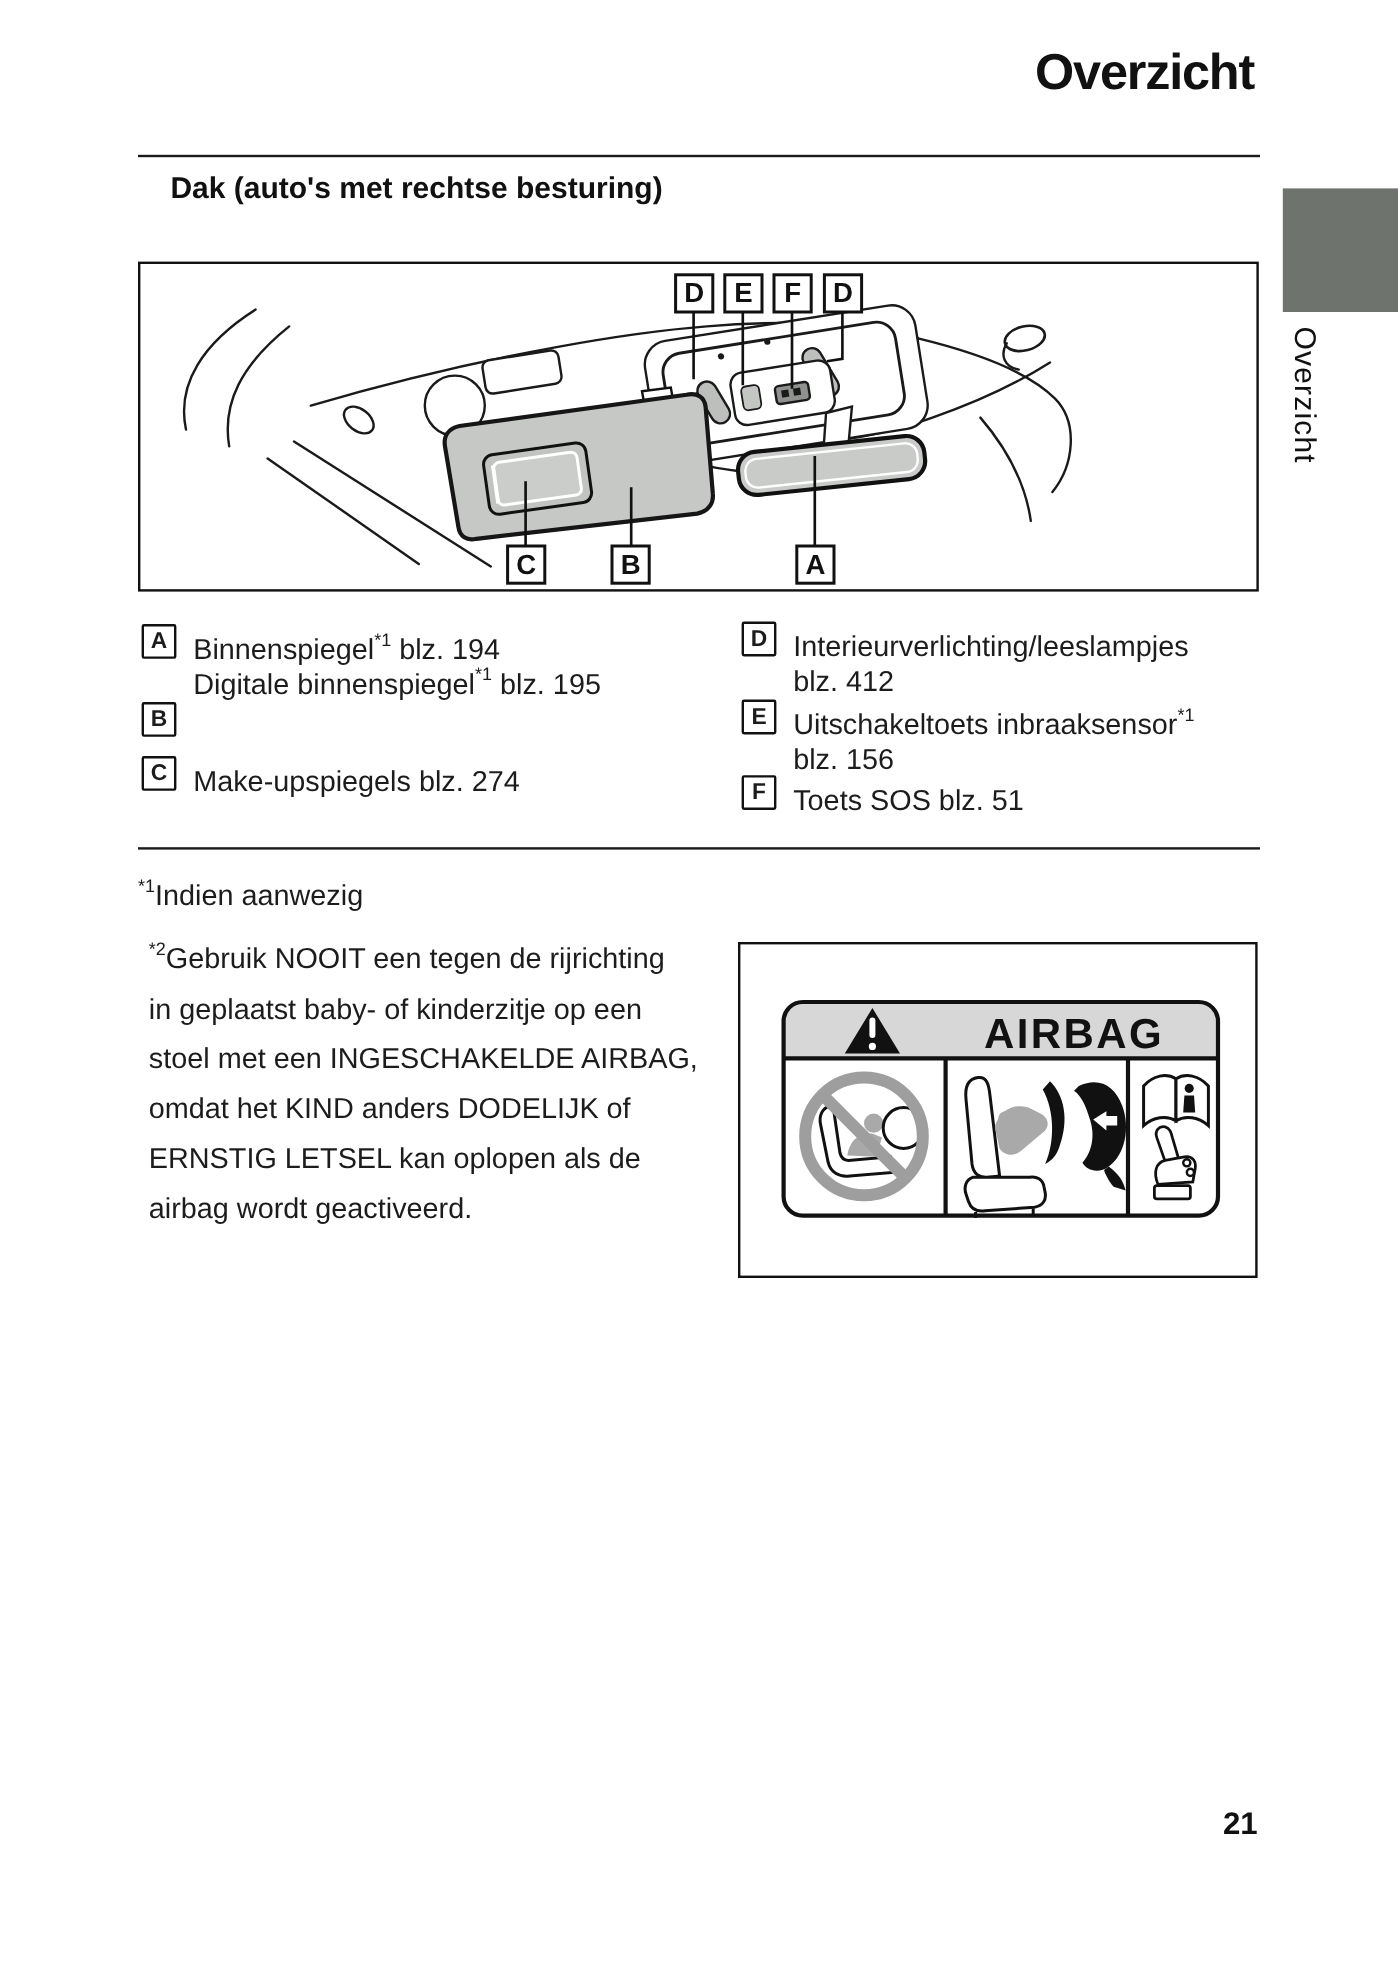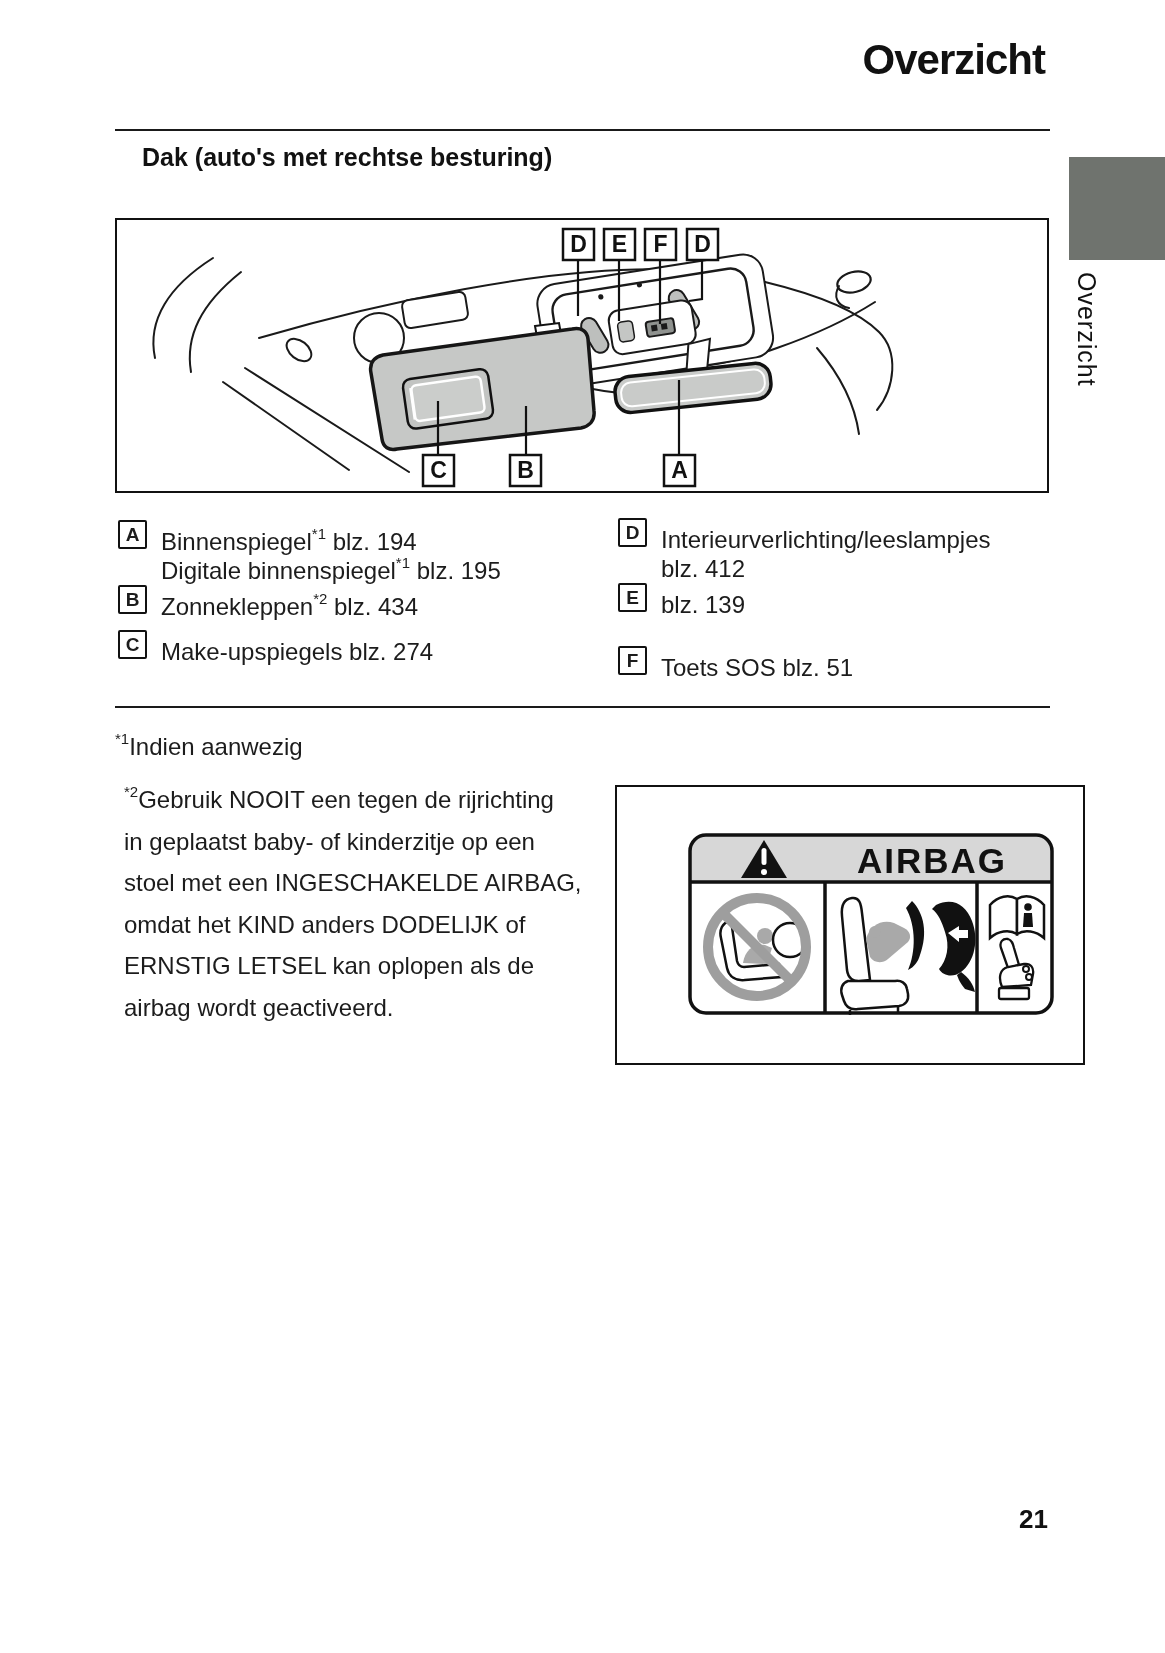--- a/index.html
+++ b/index.html
@@ -24,21 +24,21 @@
   .badge{
     width:25px;height:25px;border:2px solid #111;border-radius:2px;flex:0 0 auto;
     display:flex;align-items:center;justify-content:center;
     font-size:19px;font-weight:bold;margin-top:2px;background:#fff;
   }
   .ltext{font-size:24px;line-height:28.5px;white-space:nowrap;margin-top:10px;}
   sup.fnmark{font-size:15px;line-height:0;position:relative;top:-2px;}
   .footnote1{left:115px;top:733px;font-size:24px;}
   .footnote2{left:124px;top:779px;width:520px;font-size:24px;line-height:41.5px;}
   .pre{white-space:pre-line;}
-  .airbag-frame{left:615px;top:785px;width:429px;height:276px;border:2px solid #111;background:#fff;padding-left:37px;}
+  .airbag-frame{left:615px;top:785px;width:429px;height:276px;border:2px solid #111;background:#fff;}
   .page-number{top:1504px;right:117px;font-size:26px;font-weight:bold;color:#111;}
   svg{display:block;}
 </style>
 </head>
 <body>
 
 <div class="abs page-title">Overzicht</div>
 <div class="abs rule rule-top"></div>
 
 <div class="abs section-heading">Dak (auto's met rechtse besturing)</div>
@@ -138,42 +138,40 @@
 
 <div class="legend-row" style="left:118px;top:518px;">
   <span class="badge">A</span>
   <div class="ltext">
     <div><span>Binnenspiegel</span><sup class="fnmark">*1</sup><span> blz. 194</span></div>
     <div><span>Digitale binnenspiegel</span><sup class="fnmark">*1</sup><span> blz. 195</span></div>
   </div>
 </div>
 <div class="legend-row" style="left:118px;top:583px;">
   <span class="badge">B</span>
-  <div class="ltext">
-    <div><span>Zonnekleppen</span><sup class="fnmark">*2</sup><span> blz. 434</span></div>
-  </div>
 </div>
 <div class="legend-row" style="left:118px;top:628px;">
   <span class="badge">C</span>
   <div class="ltext">
     <div><span>Make-upspiegels blz. 274</span></div>
   </div>
 </div>
 
 <div class="legend-row" style="left:618px;top:516px;">
   <span class="badge">D</span>
   <div class="ltext">
     <div><span>Interieurverlichting/leeslampjes</span></div>
     <div><span>blz. 412</span></div>
   </div>
 </div>
 <div class="legend-row" style="left:618px;top:581px;">
   <span class="badge">E</span>
   <div class="ltext">
-    <div><span>blz. 139</span></div>
+    <div><span>Uitschakeltoets inbraaksensor</span><sup class="fnmark">*1</sup></div>
+    <div><span>blz. 156</span></div>
   </div>
 </div>
 <div class="legend-row" style="left:618px;top:644px;">
   <span class="badge">F</span>
   <div class="ltext">
     <div><span>Toets SOS blz. 51</span></div>
   </div>
 </div>
 
 <div class="abs rule rule-mid"></div>

